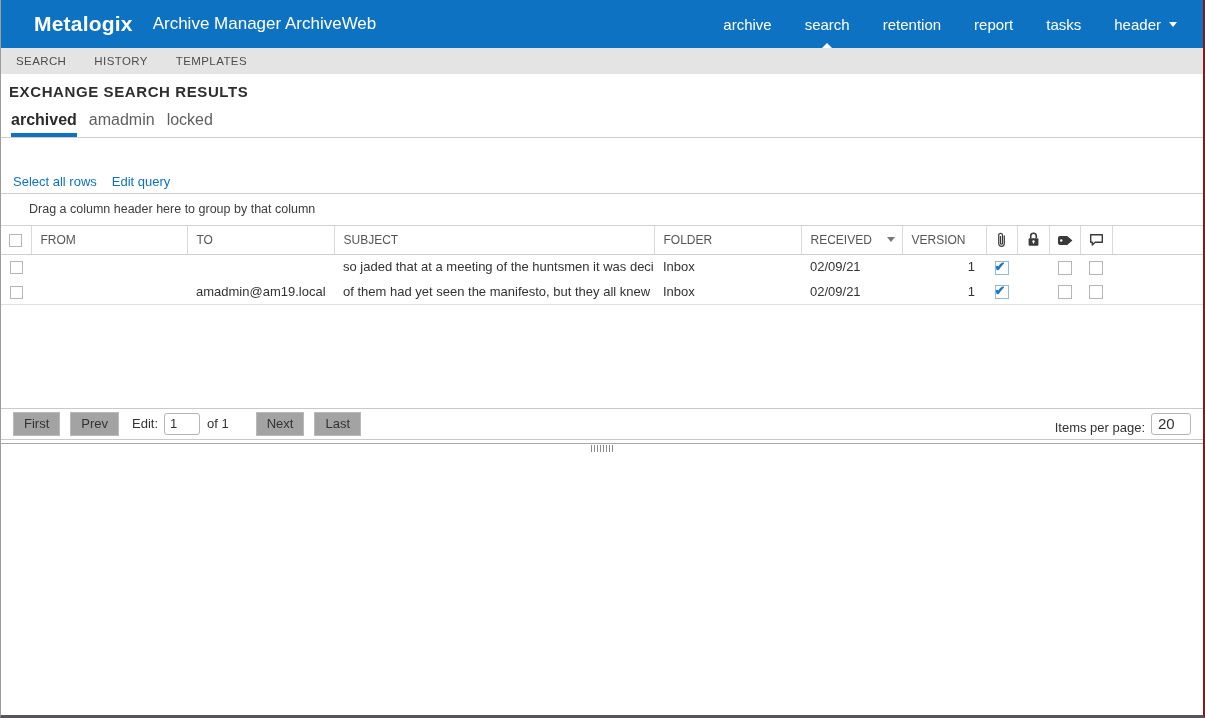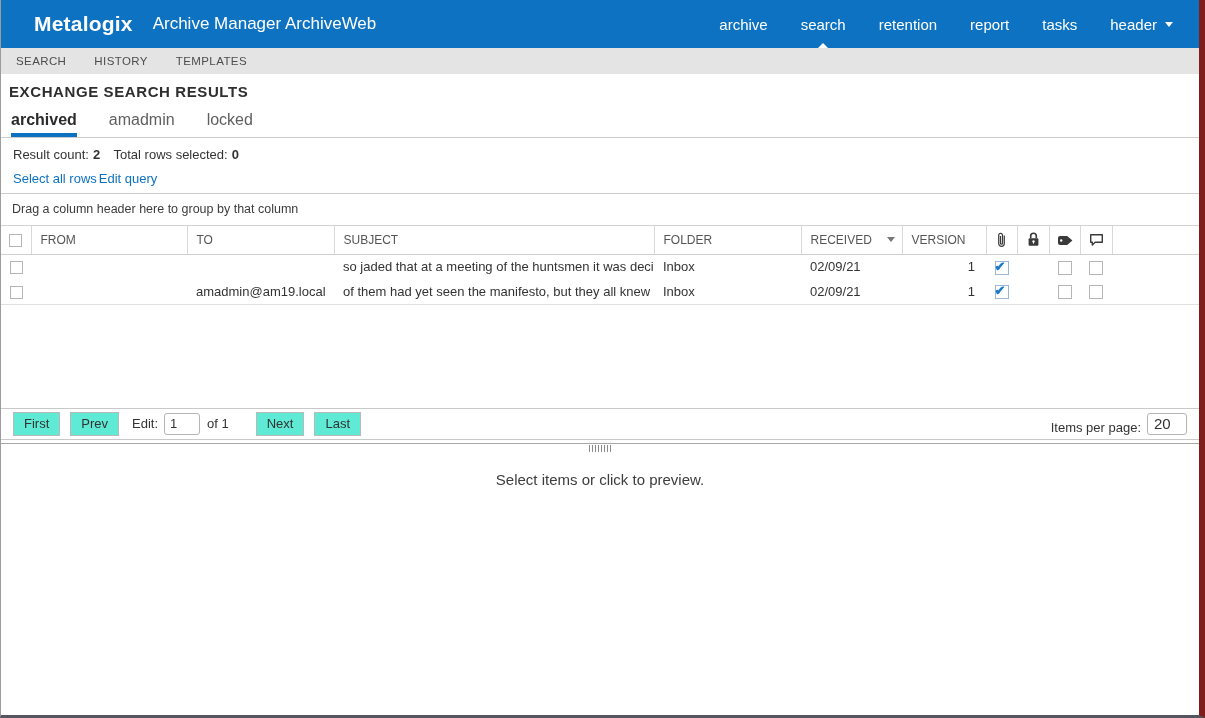--- a/index.html
+++ b/index.html
@@ -1,50 +1,50 @@
 <!DOCTYPE html>
 <html><head>
 <meta charset="utf-8">
 <style>
   * { box-sizing: border-box; margin: 0; padding: 0; }
   html,body { width: 1205px; height: 718px; }
   body { font-family: "Liberation Sans", "DejaVu Sans", sans-serif; background: #fff; overflow: hidden; }
-  .app { width: 1205px; height: 718px; background: #fff; border-left: 1px solid #9c9c9c; border-right: 6px solid #7f1d1d; border-bottom: 3px solid #555560; overflow: hidden; }
+  .app { width: 1205px; height: 718px; background: #fff; border-left: 1px solid #9c9c9c; border-right: 2px solid #7f1d1d; border-bottom: 3px solid #555560; overflow: hidden; }
 
   
   .app-header { height: 48px; background: #0d72c1; display: flex; align-items: center; padding: 0 26px 0 33px; }
   .brand { color: #fff; font-weight: bold; font-size: 21px; letter-spacing: 0.2px; }
   .app-title { color: #fff; font-weight: 300; font-size: 17px; margin-left: 20px; white-space: nowrap; }
   .kw-search { margin-left: 30px; width: 173px; height: 31px; border: 1px solid #d8dee4; border-radius: 3px; padding: 0 10px; font-size: 14px; font-family: inherit; color: #333; outline: none; }
   .kw-search::placeholder { color: #9aa0a6; }
   .top-nav { margin-left: auto; display: flex; align-items: center; gap: 33px; height: 100%; }
   .top-nav a { color: #fff; font-size: 15px; text-decoration: none; position: relative; height: 100%; display: flex; align-items: center; cursor: pointer; }
   .nav-active-caret { position: absolute; bottom: 0; left: 50%; transform: translateX(-50%); width: 0; height: 0; border-left: 5px solid transparent; border-right: 5px solid transparent; border-bottom: 5px solid #fff; }
   .user-caret { display: inline-block; width: 0; height: 0; border-left: 4px solid transparent; border-right: 4px solid transparent; border-top: 5px solid #fff; margin-left: 8px; }
 
   
   .subnav { height: 26px; background: #e4e4e4; display: flex; align-items: center; padding-left: 15px; gap: 28px; }
   .subnav a { font-size: 11.5px; color: #4d4d4d; letter-spacing: 0.4px; text-decoration: none; cursor: pointer; }
 
   
   .page-title { font-size: 15px; font-weight: 800; color: #2e2e2e; letter-spacing: 0.6px; margin: 9px 0 0 8px; }
-  .tabs { display: flex; gap: 32px; padding: 11px 0 0 10px; height: 37px; }
+  .tabs { display: flex; gap: 12px; padding: 11px 0 0 10px; height: 37px; }
   .tab { font-size: 16px; color: #5f5f5f; text-decoration: none; padding-bottom: 3px; cursor: pointer; }
   .tab.active { color: #2b2b2b; font-weight: bold; border-bottom: 4px solid #0d72c1; }
 
   
   .results-panel { border-top: 1px solid #cdcdcd; border-bottom: 1px solid #cdcdcd; height: 57px; padding: 9px 12px 0; }
   .stats { font-size: 13px; color: #333; }
   .stats b { font-weight: bold; margin-left: 4px; }
   .stats .sep { display: inline-block; width: 10px; }
-  .links { margin-top: 9px; display: flex; gap: 2px; }
+  .links { margin-top: 27px; display: flex; gap: 15px; }
   .links a { color: #0d72c1; font-size: 13px; text-decoration: none; cursor: pointer; }
 
   
-  .group-bar { height: 32px; line-height: 31px; padding-left: 11px; font-size: 12.5px; color: #3c3c3c; border-bottom: 1px solid #d2d2d2; }
+  .group-bar { height: 32px; line-height: 31px; padding-left: 28px; font-size: 12.5px; color: #3c3c3c; border-bottom: 1px solid #d2d2d2; }
 
   
   table.grid { width: 100%; border-collapse: collapse; table-layout: fixed; }
   .grid th { height: 28px; font-weight: normal; font-size: 12px; color: #555; text-align: left; padding-left: 9px; border-right: 1px solid #d9d9d9; border-bottom: 1px solid #d0d0d0; white-space: nowrap; overflow: hidden; }
   .grid th.icon-col, .grid th.cb-col { padding-left: 0; text-align: center; }
   .grid th.last-col { border-right: none; }
   .grid td { height: 25px; font-size: 13px; color: #333; padding-left: 9px; white-space: nowrap; overflow: hidden; }
   .grid td.cb-col, .grid td.icon-col { padding-left: 0; text-align: center; }
   .grid td.num { text-align: right; padding-right: 11px; }
   .grid tbody tr:last-child td { border-bottom: 1px solid #e0e0e0; }
@@ -53,21 +53,21 @@
 
   .cb { appearance: none; -webkit-appearance: none; width: 13px; height: 13px; border: 1px solid #b5b5b5; background: #fff; margin: 0; position: relative; vertical-align: middle; cursor: pointer; }
   .cb:checked { border-color: #9ab8d4; }
   .cb:checked::after { content: "\2714"; position: absolute; left: -1px; top: -3px; font-size: 13px; font-weight: bold; color: #1c78c8; }
   .icon-cb { width: 14px; height: 14px; }
 
   .grid-space { height: 103px; }
 
   
   .pagination { height: 32px; border-top: 1px solid #c9c9c9; border-bottom: 1px solid #c9c9c9; display: flex; align-items: center; padding: 0 12px; font-size: 13px; color: #333; }
-  .pg-btn { background: #5eead4; border: 1px solid #b9b9b9; font-family: inherit; font-size: 13px; color: #333; height: 24px; padding: 0 10px; margin-right: 10px; cursor: pointer; text-align: center; }
+  .pg-btn { background: #a3a3a3; border: 1px solid #b9b9b9; font-family: inherit; font-size: 13px; color: #333; height: 24px; padding: 0 10px; margin-right: 10px; cursor: pointer; text-align: center; }
   .pg-label { margin: 0 6px 0 3px; }
   .pg-input { width: 36px; height: 22px; border: 1px solid #b5b5b5; border-radius: 3px; font-family: inherit; font-size: 13px; color: #333; padding-left: 5px; margin-right: 7px; }
   .pg-of { margin-right: 27px; }
   .pg-right { margin-left: auto; display: flex; align-items: flex-end; }
   .ipp-input { width: 40px; height: 22px; border: 1px solid #b5b5b5; border-radius: 3px; font-family: inherit; font-size: 15px; color: #333; padding-left: 6px; margin-left: 6px; }
 
   
   .splitter { margin-top: 3px; border-top: 1px solid #a8a8a8; height: 8px; position: relative; cursor: row-resize; }
   .grip { position: absolute; top: 1px; left: 50%; transform: translateX(-50%); width: 22px; height: 7px; background: repeating-linear-gradient(90deg, #8a8a8a 0 1px, transparent 1px 3px); }
   .preview-area { text-align: center; padding-top: 20px; }
@@ -107,24 +107,20 @@
 
   <h1 class="page-title">EXCHANGE SEARCH RESULTS</h1>
 
   <div class="tabs">
     <a class="tab active">archived</a>
     <a class="tab">amadmin</a>
     <a class="tab">locked</a>
   </div>
 
   <section class="results-panel">
-    <div class="stats">
-      <span>Result count:</span><b>2</b><span class="sep"></span>
-      <span>Total rows selected:</span><b>0</b>
-    </div>
     <div class="links">
       <a>Select all rows</a>
       <a>Edit query</a>
     </div>
   </section>
 
   <div class="group-bar">Drag a column header here to group by that column</div>
 
   <table class="grid">
     <colgroup>
@@ -226,17 +222,14 @@
     <button class="pg-btn">Last</button>
     <span class="pg-right">
       <span>Items per page:</span>
       <input class="ipp-input" type="text" value="20" style="">
     </span>
   </div>
 
   <div class="splitter">
     <div class="grip"></div>
   </div>
-  <div class="preview-area">
-    <span>Select items or click to preview.</span>
-  </div>
 
 </div>
 
 </body></html>

